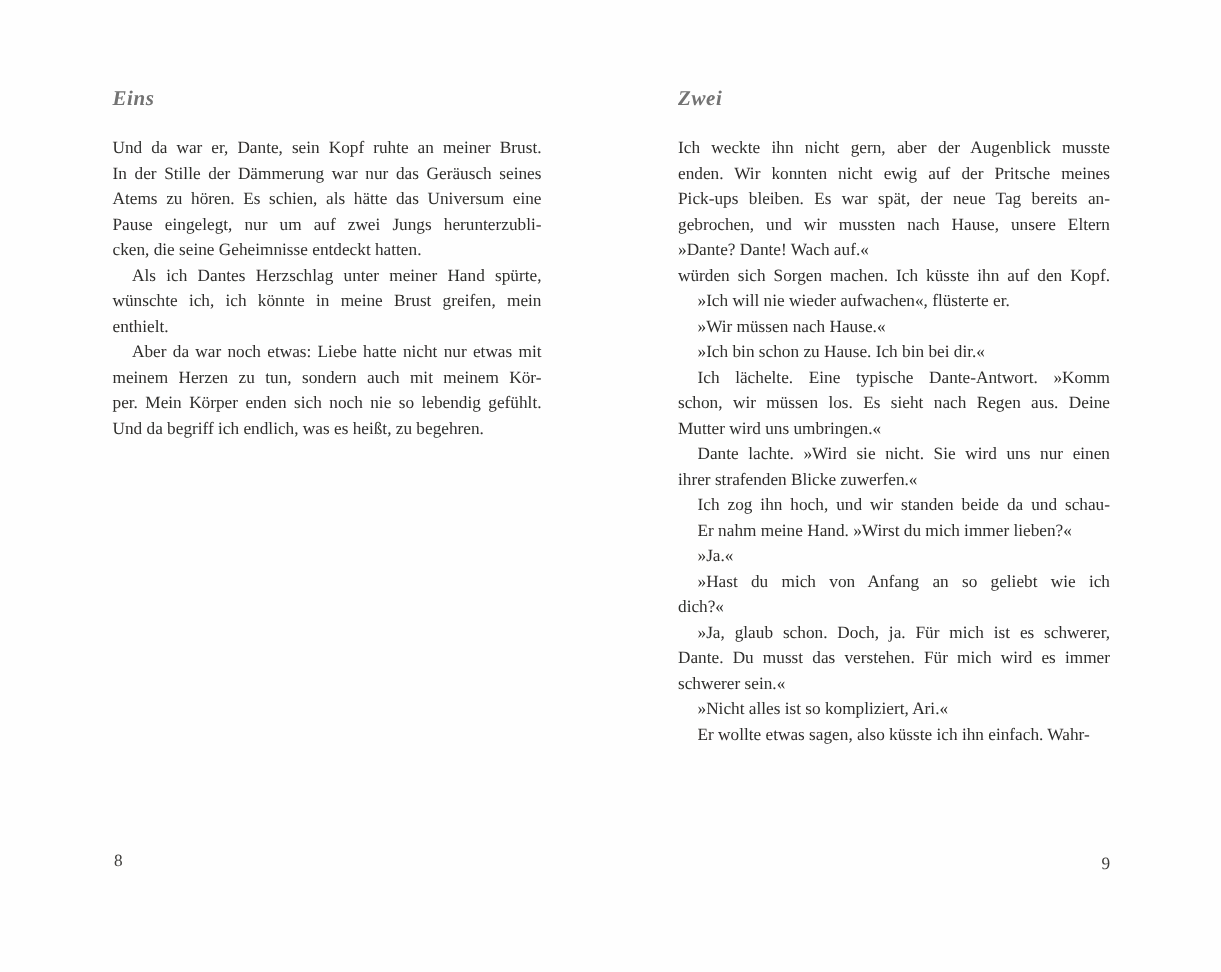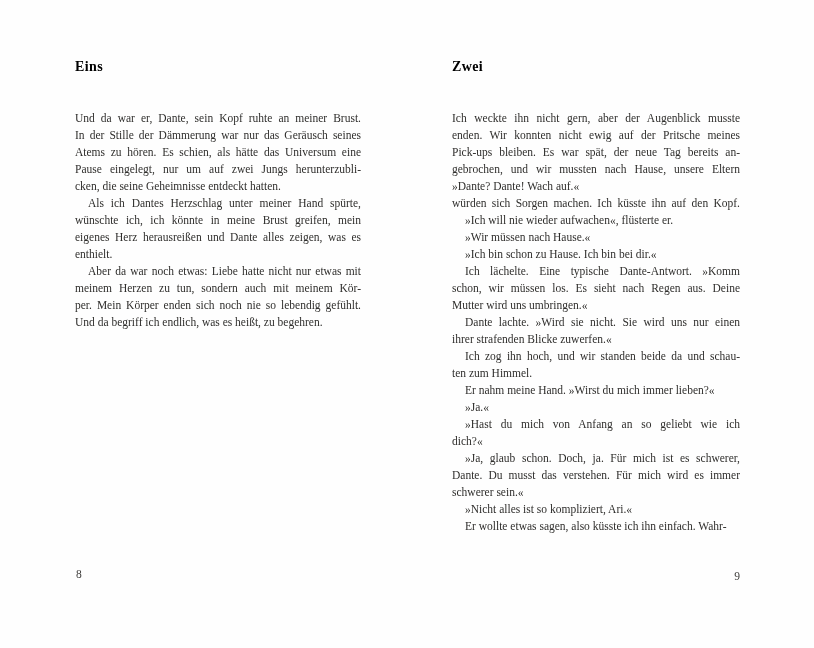--- a/index.html
+++ b/index.html
@@ -20,24 +20,25 @@
     top: 58px;
   }
   #page-left  { left: 75px;  width: 286px; }
   #page-right { left: 452px; width: 288px; }
 
   .chapter-heading {
     font-weight: bold;
     font-size: 14px;
     line-height: 17px;
     letter-spacing: 0.4px;
-    color: #000000;
+    color: #737373;
+    font-style: italic;
   }
   .page-text {
-    margin-top: 35px;
+    margin-top: 16px;
     font-size: 11.5px;
     line-height: 17px;
   }
   .para { margin: 0; }
   .line {
     text-align: justify;
     text-align-last: justify;
     white-space: normal;
   }
   .line.last {
@@ -70,21 +71,20 @@
         <div class="para">
           <div class="line">Und da war er, Dante, sein Kopf ruhte an meiner Brust.</div>
           <div class="line">In der Stille der Dämmerung war nur das Geräusch seines</div>
           <div class="line">Atems zu hören. Es schien, als hätte das Universum eine</div>
           <div class="line">Pause eingelegt, nur um auf zwei Jungs herunterzubli-</div>
           <div class="line last">cken, die seine Geheimnisse entdeckt hatten.</div>
         </div>
         <div class="para">
           <div class="line indent">Als ich Dantes Herzschlag unter meiner Hand spürte,</div>
           <div class="line">wünschte ich, ich könnte in meine Brust greifen, mein</div>
-          <div class="line">eigenes Herz herausreißen und Dante alles zeigen, was es</div>
           <div class="line last">enthielt.</div>
         </div>
         <div class="para">
           <div class="line indent">Aber da war noch etwas: Liebe hatte nicht nur etwas mit</div>
           <div class="line">meinem Herzen zu tun, sondern auch mit meinem Kör-</div>
           <div class="line">per. Mein Körper enden sich noch nie so lebendig gefühlt.</div>
           <div class="line last">Und da begriff ich endlich, was es heißt, zu begehren.</div>
         </div>
       </div>
   </div>
@@ -113,21 +113,20 @@
           <div class="line indent">Ich lächelte. Eine typische Dante-Antwort. »Komm</div>
           <div class="line">schon, wir müssen los. Es sieht nach Regen aus. Deine</div>
           <div class="line last">Mutter wird uns umbringen.«</div>
         </div>
         <div class="para">
           <div class="line indent">Dante lachte. »Wird sie nicht. Sie wird uns nur einen</div>
           <div class="line last">ihrer strafenden Blicke zuwerfen.«</div>
         </div>
         <div class="para">
           <div class="line indent">Ich zog ihn hoch, und wir standen beide da und schau-</div>
-          <div class="line last">ten zum Himmel.</div>
         </div>
         <div class="para">
           <div class="line last indent">Er nahm meine Hand. »Wirst du mich immer lieben?«</div>
         </div>
         <div class="para">
           <div class="line last indent">»Ja.«</div>
         </div>
         <div class="para">
           <div class="line indent">»Hast du mich von Anfang an so geliebt wie ich</div>
           <div class="line last">dich?«</div>

